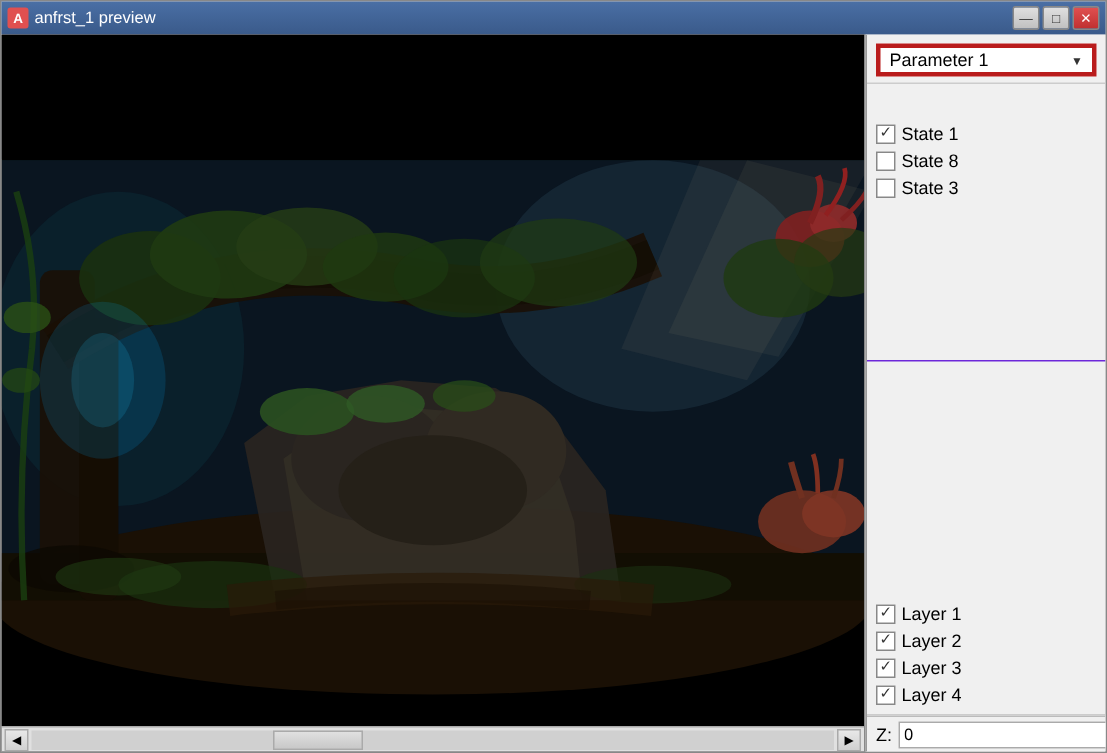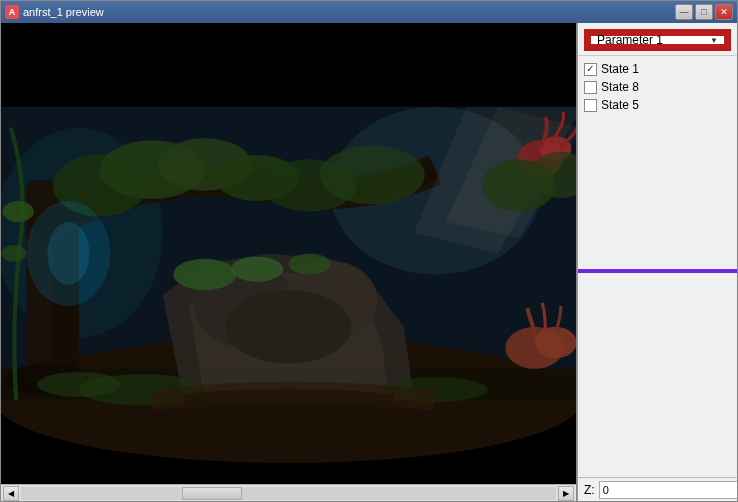--- a/index.html
+++ b/index.html
@@ -174,38 +174,39 @@
 
     
     .param-section {
       padding: 6px 6px 4px 6px;
       border-bottom: 1px solid #ccc;
     }
     .param-dropdown {
       width: 100%;
       height: 22px;
       background: white;
-      border: 7px solid #b91c1c;
+      border: 3px solid #b91c1c;
       display: flex;
       align-items: center;
       justify-content: space-between;
       padding: 0 6px;
       cursor: pointer;
     }
     .dropdown-arrow {
       font-size: 8px;
       color: #333;
     }
 
     
     .states-section {
       flex: 1;
       padding: 4px 6px;
-      border-bottom: 4px solid #6d28d9;
+      border-bottom: 1px solid #6d28d9;
       min-height: 0;
+      margin-top: 20px;
     }
 
     .checkbox-item {
       display: flex;
       align-items: center;
       gap: 4px;
       padding: 2px 0;
       cursor: pointer;
     }
     .checkbox {
@@ -384,26 +385,44 @@
         <div class="checkbox-item">
           <div class="checkbox checked"></div>
           <span class="checkbox-label">State 1</span>
         </div>
         <div class="checkbox-item">
           <div class="checkbox"></div>
           <span class="checkbox-label">State 8</span>
         </div>
         <div class="checkbox-item">
           <div class="checkbox"></div>
-          <span class="checkbox-label">State 5</span>
+          <span class="checkbox-label">State 3</span>
         </div>
       </div>
 
       <div style="flex:1;"></div>
 
+      <div class="layers-section">
+        <div class="checkbox-item">
+          <div class="checkbox checked"></div>
+          <span class="checkbox-label">Layer 1</span>
+        </div>
+        <div class="checkbox-item">
+          <div class="checkbox checked"></div>
+          <span class="checkbox-label">Layer 2</span>
+        </div>
+        <div class="checkbox-item">
+          <div class="checkbox checked"></div>
+          <span class="checkbox-label">Layer 3</span>
+        </div>
+        <div class="checkbox-item">
+          <div class="checkbox checked"></div>
+          <span class="checkbox-label">Layer 4</span>
+        </div>
+      </div>
 
       <div class="z-field-section">
         <span class="z-label">Z:</span>
         <input class="z-input" type="text" value="0" style="">
 
       </div>
 
     </div>
   </div>
 </div>

